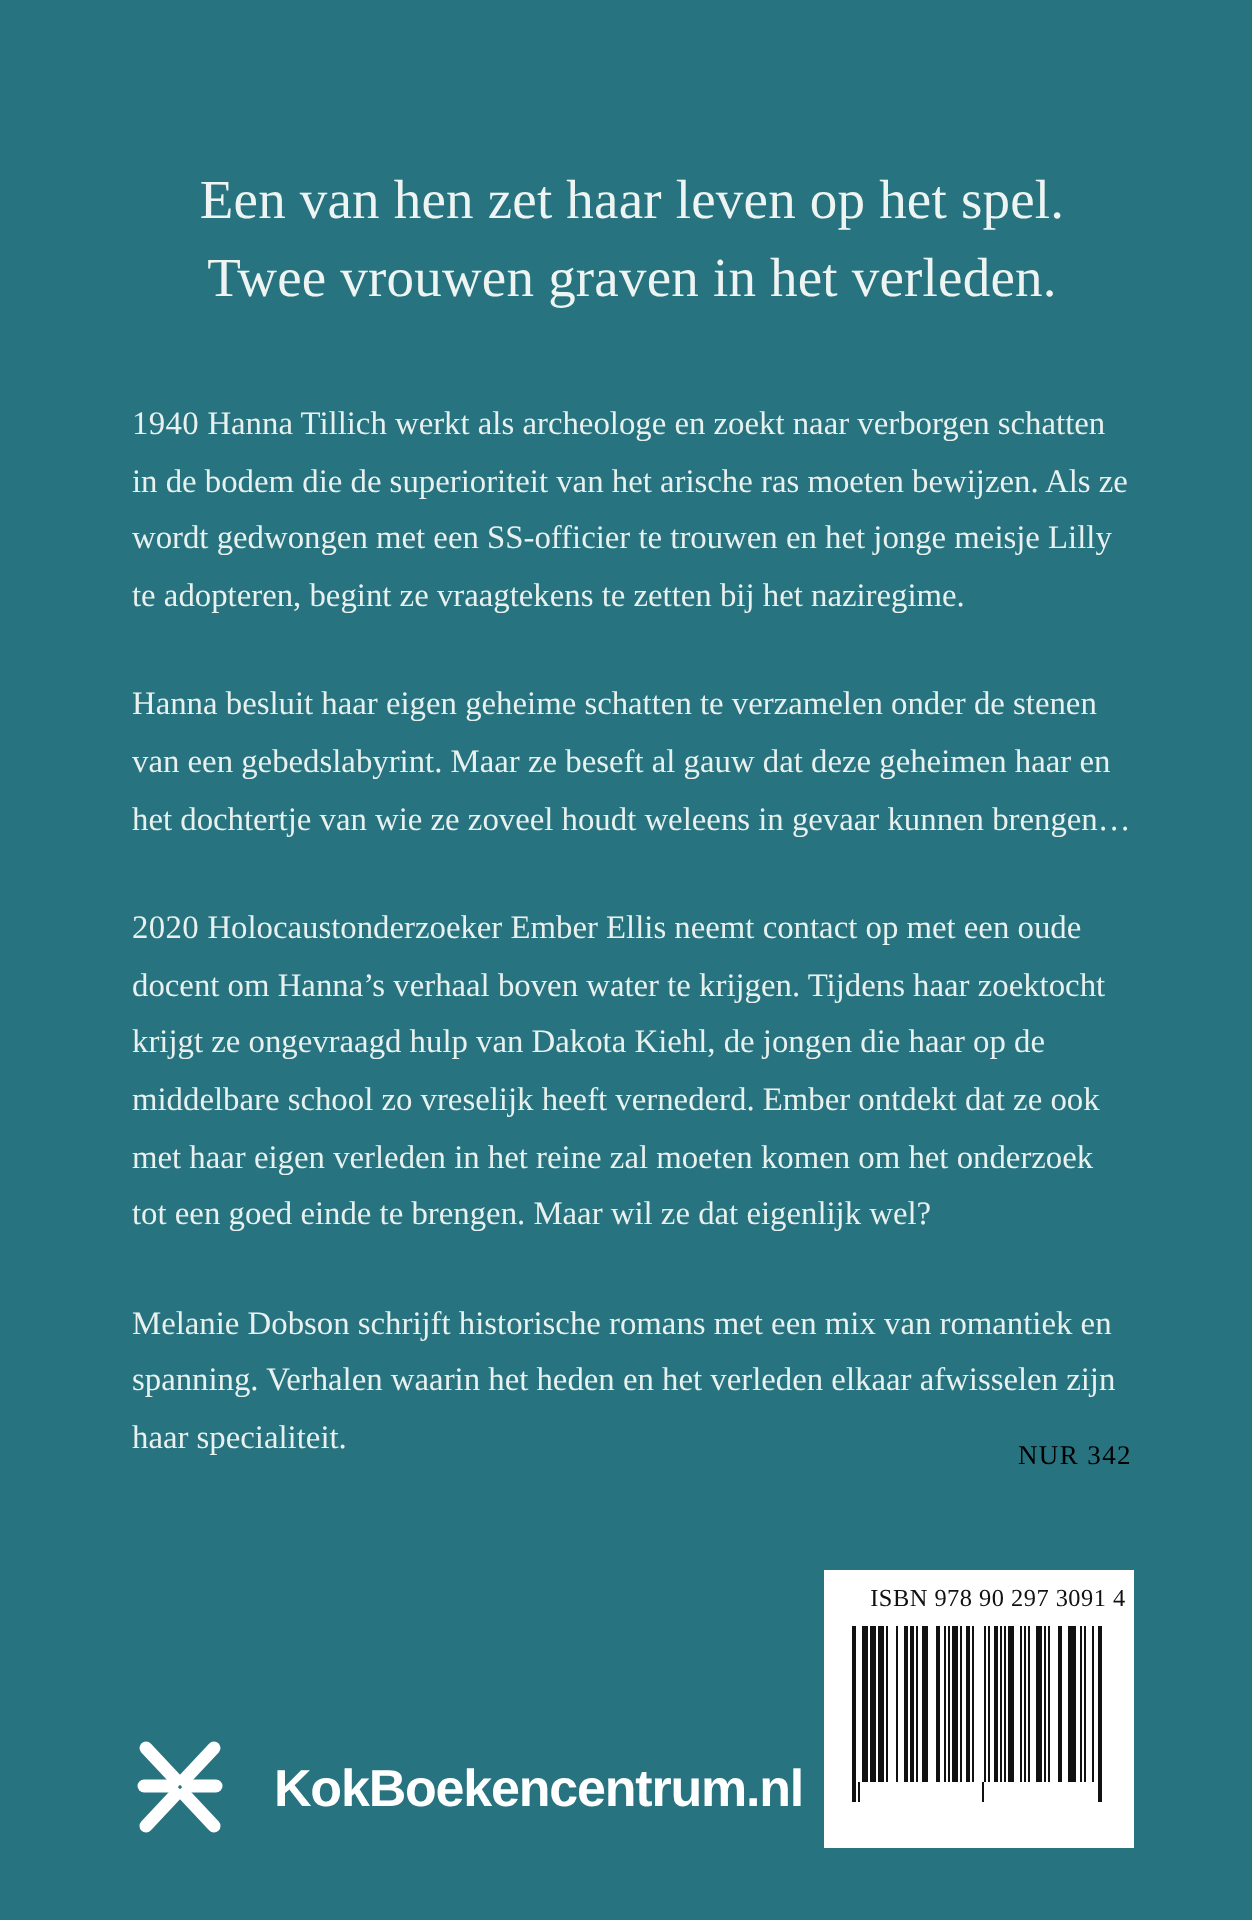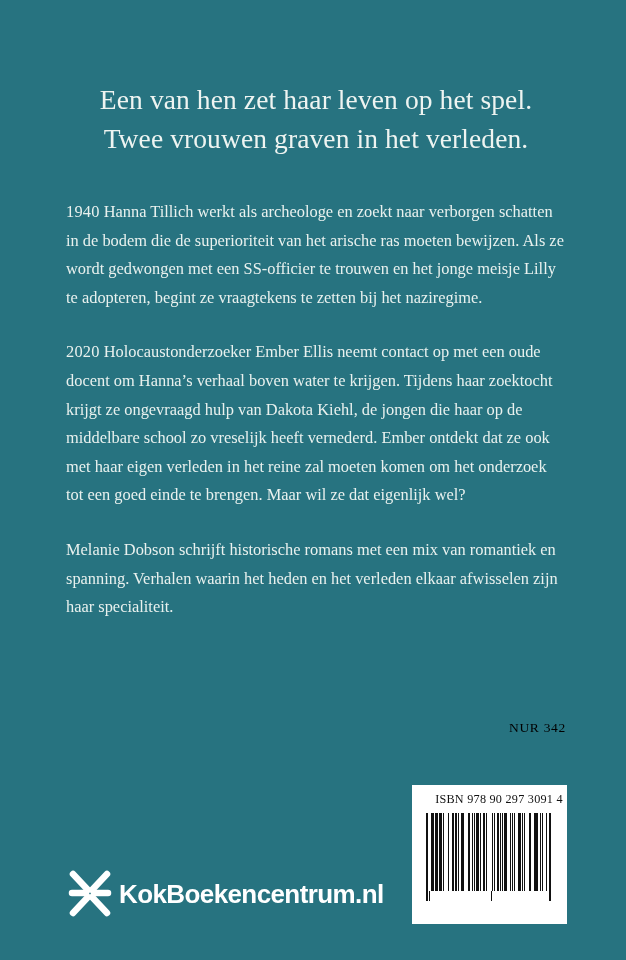--- a/index.html
+++ b/index.html
@@ -125,21 +125,21 @@
     font-family: "Liberation Serif", "DejaVu Serif", serif;
   }
 
   
   .publisher {
     position: absolute;
     left: 66px;
     top: 866px;
     display: flex;
     align-items: center;
-    gap: 5px;
+    gap: 23px;
   }
   .logo-mark {
     width: 48px;
     height: 56px;
     flex: 0 0 auto;
   }
   .logo-text {
     display: flex;
     flex-direction: column;
     justify-content: center;
@@ -167,20 +167,21 @@
 
 <div class="cover">
 
   <div class="tagline">
     <span class="tl-line">Een van hen zet haar leven op het spel.</span>
     <span class="tl-line">Twee vrouwen graven in het verleden.</span>
   </div>
 
   <div class="blurb">
     <p><span class="yr">1940</span><span> Hanna Tillich werkt als archeologe en zoekt naar verborgen schatten in de bodem die de superioriteit van het arische ras moeten bewijzen. Als ze wordt gedwongen met een SS-officier te trouwen en het jonge meisje Lilly te adopteren, begint ze vraagtekens te zetten bij het naziregime.</span></p>
+    <p><span>Hanna besluit haar eigen geheime schatten te verzamelen onder de stenen van een gebedslabyrint. Maar ze beseft al gauw dat deze geheimen haar en het dochtertje van wie ze zoveel houdt weleens in gevaar kunnen brengen…</span></p>
     <p><span class="yr">2020</span><span> Holocaustonderzoeker Ember Ellis neemt contact op met een oude docent om Hanna’s verhaal boven water te krijgen. Tijdens haar zoektocht krijgt ze ongevraagd hulp van Dakota Kiehl, de jongen die haar op de middelbare school zo vreselijk heeft vernederd. Ember ontdekt dat ze ook met haar eigen verleden in het reine zal moeten komen om het onderzoek tot een goed einde te brengen. Maar wil ze dat eigenlijk wel?</span></p>
     <p><span class="author-name">Melanie Dobson</span><span> schrijft historische romans met een mix van romantiek en spanning. Verhalen waarin het heden en het verleden elkaar afwisselen zijn haar specialiteit.</span></p>
   </div>
 
   <div class="nur">NUR 342</div>
 
   <div class="barcode-box">
     <div class="isbn-text">ISBN 978 90 297 3091 4</div>
     <div class="bars">
         <span class="tall" style="width: 2.06557px; background: rgb(17, 17, 17);"></span>

